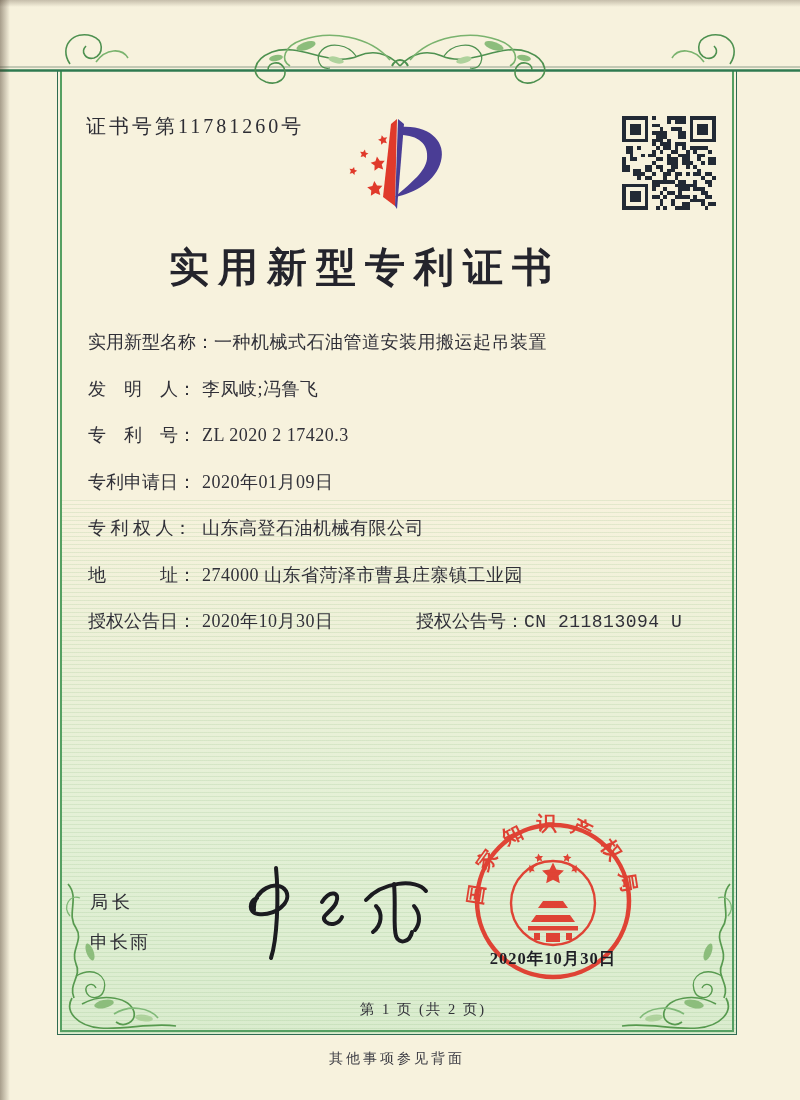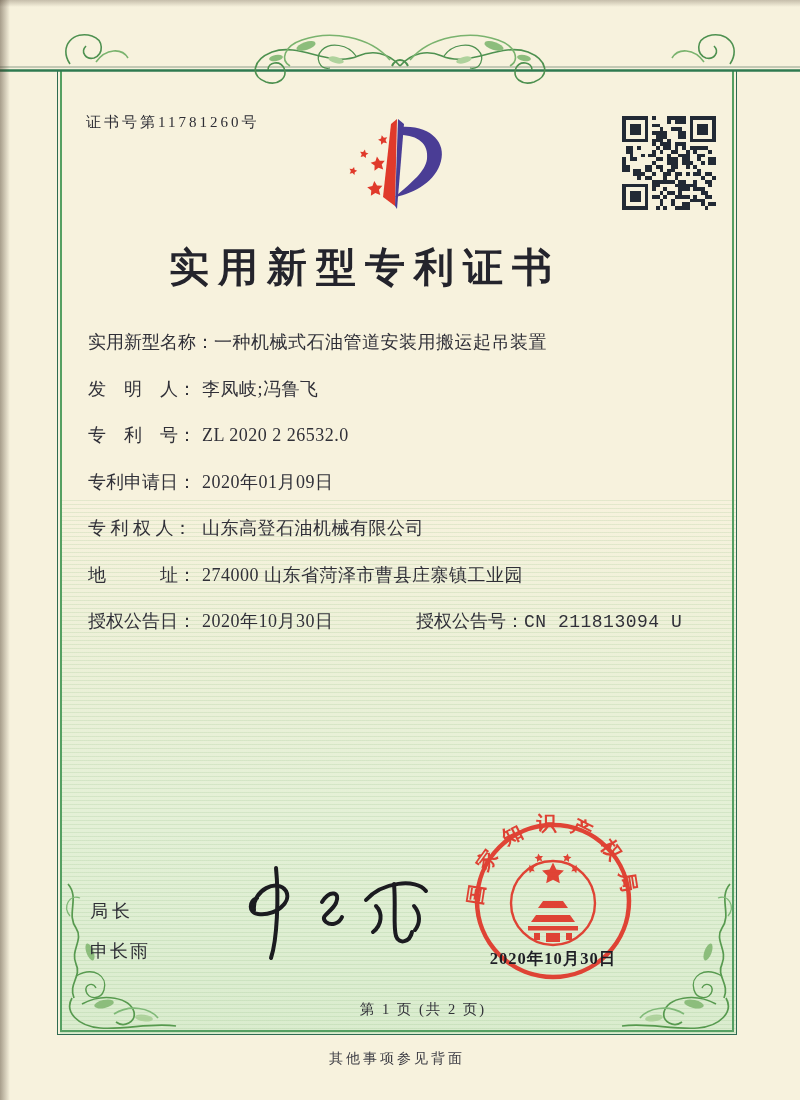--- a/index.html
+++ b/index.html
@@ -40,21 +40,21 @@
   }
   .frame::after{
     content:""; position:absolute; left:2px; right:2px; top:0; bottom:2px;
     border-left:2px solid #55a062; border-right:2px solid #55a062; border-bottom:2px solid #55a062;
   }
   .band{ position:absolute; left:0; top:0; width:800px; height:110px; z-index:2; pointer-events:none;}
   .flourish{ position:absolute; z-index:1; pointer-events:none; }
 
   .cert-no{
     position:absolute; left:86px; top:113px; z-index:3;
-    font-size:15px; letter-spacing:3px; color:#2d2d34;
+    font-size:20px; letter-spacing:3px; color:#2d2d34;
   }
   .logo{ position:absolute; left:333px; top:118px; z-index:3; }
   .qr{ position:absolute; left:622px; top:116px; width:94px; height:94px; z-index:3; }
   .qr svg{ width:94px; height:94px; shape-rendering:crispEdges; }
 
   .title{
     position:absolute; left:57px; top:240px; width:616px; z-index:3;
     text-align:center; font-size:40px; font-weight:bold; letter-spacing:9px;
     color:#24242c;
   }
@@ -65,21 +65,21 @@
   .row .val{ letter-spacing:.5px; }
   .row .pair2{ position:absolute; left:328px;font-family:Liberation Mono, monospace; }
   .row7{ position:relative; }
 
   .paras{
     position:absolute; left:88px; top:650px; width:630px; z-index:3;
     font-size:16.5px; line-height:29.5px; color:#33333a; text-align:justify;
   }
   .paras p{ text-indent:2em; letter-spacing:.3px; }
 
-  .signer{ position:absolute; left:90px; top:890px; z-index:3; font-size:18px; color:#2e2e35; letter-spacing:4px;margin-top:9px;}
+  .signer{ position:absolute; left:90px; top:890px; z-index:3; font-size:18px; color:#2e2e35; letter-spacing:4px;}
   .signer .name{ display:block; margin-top:16px; letter-spacing:2px;}
   .sig{ position:absolute; left:218px; top:858px; z-index:3; }
 
   .seal{ position:absolute; left:458px; top:806px; z-index:4; opacity:.93; }
   .seal-date{
     position:absolute; left:458px; top:948px; width:190px; z-index:5;
     text-align:center; font-size:16.5px; color:#1f1f26; letter-spacing:1px; font-weight:bold;
   }
 
   .page-info{
@@ -482,21 +482,21 @@
   <div class="title">实用新型专利证书</div>
 
   <div class="fields">
     <div class="row">
       <span class="lab">实用新型名称：</span><span class="val">一种机械式石油管道安装用搬运起吊装置</span>
     </div>
     <div class="row">
       <span class="lab">发　明　人：</span><span class="val">李凤岐;冯鲁飞</span>
     </div>
     <div class="row">
-      <span class="lab">专　利　号：</span><span class="val">ZL 2020 2 26532.0</span>
+      <span class="lab">专　利　号：</span><span class="val">ZL 2020 2 17420.3</span>
     </div>
     <div class="row">
       <span class="lab">专利申请日：</span><span class="val">2020年01月09日</span>
     </div>
     <div class="row">
       <span class="lab">专 利 权 人：</span><span class="val">山东高登石油机械有限公司</span>
     </div>
     <div class="row">
       <span class="lab">地　　　址：</span><span class="val">274000 山东省菏泽市曹县庄寨镇工业园</span>
     </div>

